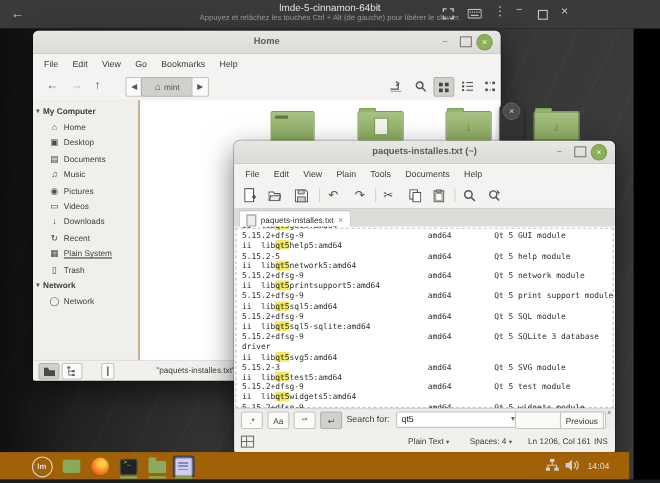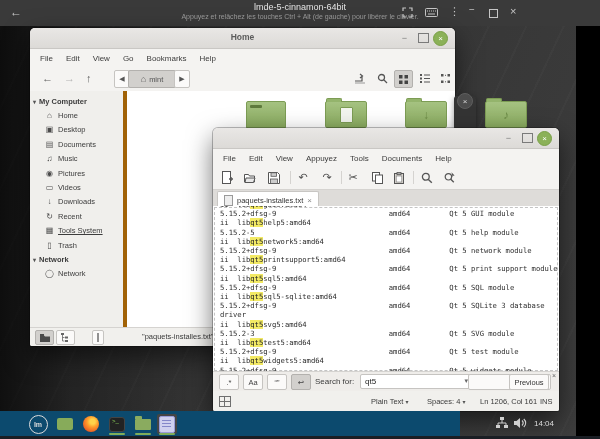--- a/index.html
+++ b/index.html
@@ -37,21 +37,21 @@
   .menubar{display:flex;gap:13px;padding:0 10px;height:18px;align-items:center;background:#f4f3f1;}
   .menubar span{font-size:8px;color:#3c3c3c;}
   
   #nemo{left:30px;top:28px;width:425px;height:318px;}
   #nemo-toolbar{position:relative;height:24px;border-bottom:1px solid #d5d3d0;background:#f4f3f1;}
   .navglyph{position:absolute;top:5px;font-size:11px;color:#5f5f5f;}
   .tbbtn{position:absolute;top:3px;height:16px;border:1px solid #c6c4c1;background:#fbfaf9;border-radius:2px;
          display:flex;align-items:center;justify-content:center;font-size:7px;color:#555;}
   .pressed{background:#d2d0cd !important;border-color:#b3b1ae !important;}
   #nemo-body{position:absolute;top:63px;bottom:18px;left:0;right:0;display:flex;}
-  #nemo-sidebar{width:97px;background:#f0efec;border-right:4px solid #a16207;padding-top:3px;box-sizing:border-box;}
+  #nemo-sidebar{width:97px;background:#f0efec;border-right:1px solid #a16207;padding-top:3px;box-sizing:border-box;}
   .sb-row{display:flex;align-items:center;height:14.4px;padding-left:14px;}
   .sb-row.hdr{padding-left:3px;font-weight:bold;}
   .sb-row .tri{font-size:6px;color:#555;margin-right:3px;}
   .sb-ic{width:11px;font-size:8px;color:#4a4a4a;text-align:center;margin-right:3px;}
   .sb-lbl{font-size:7.5px;color:#3c3c3c;white-space:nowrap;}
   .sb-row.hdr .sb-lbl{font-size:7.5px;}
   .underline .sb-lbl{text-decoration:underline;}
   #nemo-content{flex:1;background:#fff;position:relative;}
   .fm-item{position:absolute;width:74px;display:flex;flex-direction:column;align-items:center;}
   .fmpos0{left:102px;top:5px;} .fmpos1{left:182px;top:5px;} .fmpos2{left:262px;top:5px;}
@@ -109,21 +109,21 @@
               display:flex;align-items:center;justify-content:center;font-size:7.5px;color:#333;}
   #srch-close{position:absolute;right:3px;top:0px;font-size:7px;color:#666;}
   #xed-status{position:absolute;left:0;right:0;bottom:0;height:20px;background:#f1f0ed;border-radius:0 0 2px 2px;}
   #xs-panelbtn{position:absolute;left:6px;top:5px;width:10px;height:9px;border:1px solid #6f6f6f;
      background:linear-gradient(90deg,transparent 4px,#6f6f6f 4px,#6f6f6f 5px,transparent 5px),
                 linear-gradient(transparent 4px,#6f6f6f 4px,#6f6f6f 5px,transparent 5px);}
   .xs-item{position:absolute;top:6px;font-size:7.5px;color:#3a3a3a;white-space:nowrap;}
   #xs-lang{left:158px;} #xs-spaces{left:214px;} #xs-pos{left:267px;} #xs-ins{left:327px;}
   .xs-dd{font-size:6px;color:#555;}
   
-  #panel{position:absolute;left:0;top:411px;width:460px;height:25px;background:#0c4a6e;}
+  #panel{position:absolute;left:0;top:411px;width:572px;height:25px;background:#a16207;}
   #understrip{position:absolute;left:0;top:436px;width:600px;height:3px;background:#1a1e24;}
   .pit{position:absolute;top:3px;width:20px;height:20px;display:flex;align-items:center;justify-content:center;}
   .runline{position:absolute;top:22px;height:2px;width:16px;background:#7fae5a;border-radius:1px;}
   #p-menu{left:28px;} #p-showdesk{left:55px;} #p-firefox{left:81px;} #p-term{left:107px;} #p-files{left:133px;} #p-xed{left:157px;background:#454545;border-radius:2px;}
   #mintlogo{width:17px;height:17px;border-radius:50%;border:1.5px solid #dcdcdc;color:#dcdcdc;
             font-size:7px;font-weight:bold;display:flex;align-items:center;justify-content:center;}
   #showdesk-ic{width:16px;height:12px;background:#87ab5a;border-radius:2px;}
   #ff-ic{width:16px;height:16px;border-radius:50%;background:radial-gradient(circle at 60% 35%,#ffd24a 0 18%,#ff9a2a 40%,#e85d25 75%,#c44117 100%);}
   #term-ic{width:16px;height:15px;background:#222;border:1px solid #444;border-radius:3px;color:#8fd65a;font-size:6px;line-height:6px;padding-left:2px;box-sizing:border-box;}
   #files-ic{width:16px;height:11px;background:#8aab5f;border-radius:1px;position:relative;}
@@ -263,21 +263,21 @@
           <div class="sb-row">
             <span class="sb-ic">↓</span>
             <span class="sb-lbl">Downloads</span>
           </div>
           <div class="sb-row">
             <span class="sb-ic">↻</span>
             <span class="sb-lbl">Recent</span>
           </div>
           <div class="sb-row underline">
             <span class="sb-ic">▦</span>
-            <span class="sb-lbl">Tools System</span>
+            <span class="sb-lbl">Plain System</span>
           </div>
           <div class="sb-row">
             <span class="sb-ic">▯</span>
             <span class="sb-lbl">Trash</span>
           </div>
           <div class="sb-row hdr">
             <span class="tri">▾</span>
             <span class="sb-lbl">Network</span>
           </div>
           <div class="sb-row">
@@ -343,29 +343,30 @@
       <span id="nemo-seltext">"paquets-installes.txt"</span>
     </div>
   </div>
 
   <div id="notif">
     <div id="notif-x">×</div>
   </div>
 
   <div class="window" id="xed">
     <div class="titlebar">
+      <span class="title">paquets-installes.txt (~)</span>
       <span class="winctl wmin">−</span>
       <span class="winctl wmax"></span>
       <span class="winctl wclose">×</span>
     </div>
     <div class="menubar" id="xed-menu">
         <span>File</span>
         <span>Edit</span>
         <span>View</span>
-        <span>Appuyez</span>
+        <span>Plain</span>
         <span>Tools</span>
         <span>Documents</span>
         <span>Help</span>
       </div>
     <div id="xed-toolbar">
       <span class="xic" style="left:6px">
           <svg width="11" height="13" viewBox="0 0 11 13">
             <rect x="0.5" y="0.5" width="8" height="12" fill="#fff" stroke="#555"></rect>
             <path d="M7 8h4M9 6v4" stroke="#555" stroke-width="1.4"></path>
           </svg>

